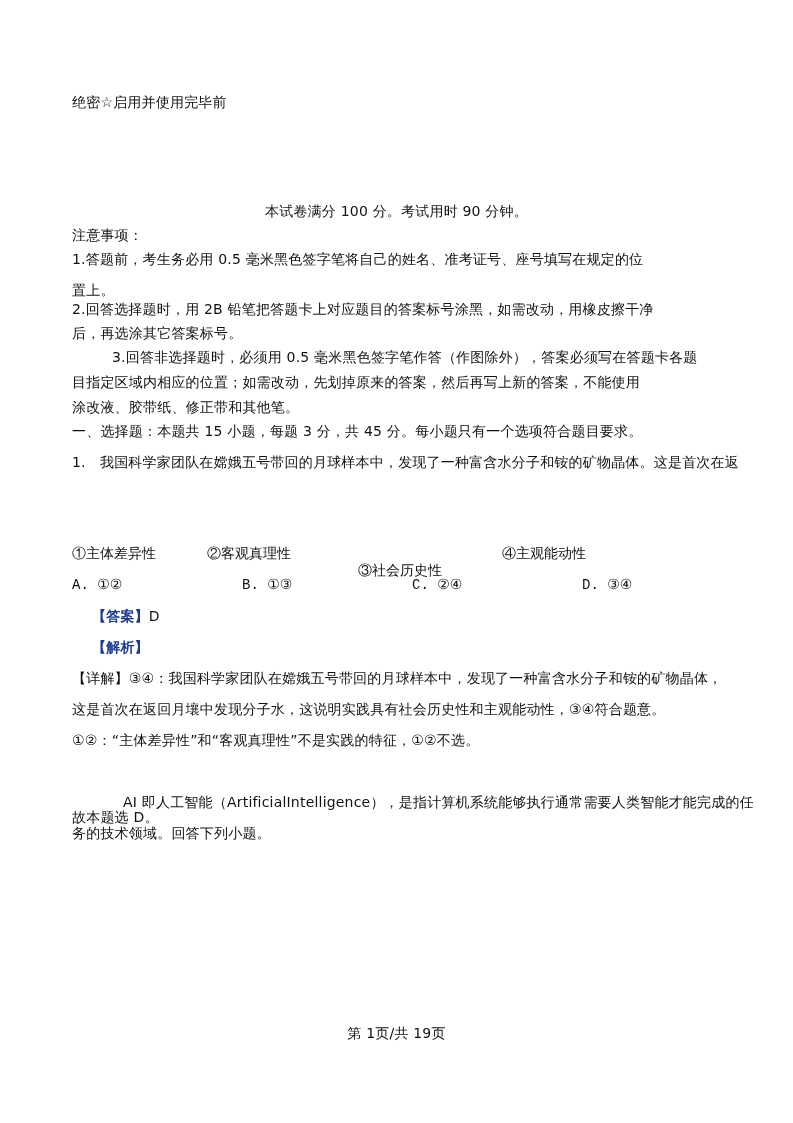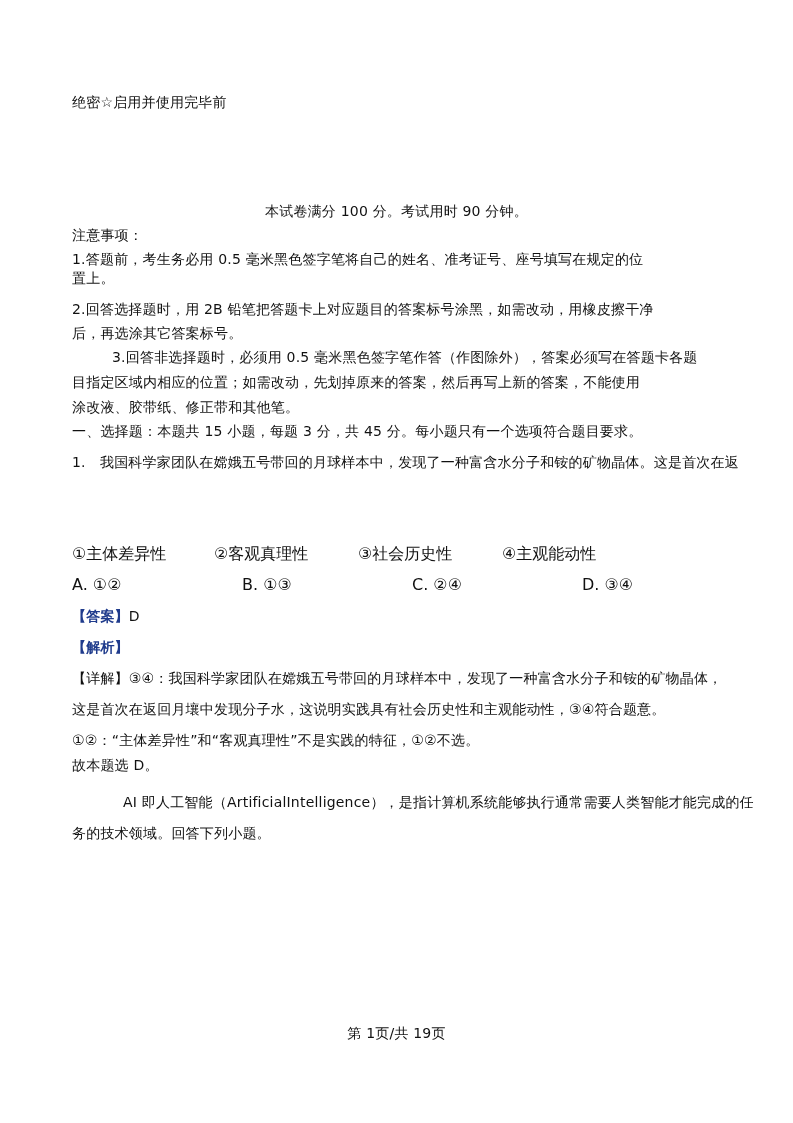--- a/index.html
+++ b/index.html
@@ -1,66 +1,66 @@
 <!DOCTYPE html>
 <html><head>
 <meta charset="utf-8">
 <style>
   html, body { margin: 0; padding: 0; background: #ffffff; }
   body { width: 793px; height: 1123px; position: relative; overflow: hidden;
          font-family: "DejaVu Sans", "Liberation Sans", sans-serif; color: #111; }
   .page { position: absolute; left: 0; top: 0; width: 793px; height: 1123px; background: #fff; }
   .ln { position: absolute; left: 72px; font-size: 14px; line-height: 18px; white-space: nowrap; letter-spacing: 0.2px; }
   .center { left: 0; width: 793px; text-align: center; }
-  .blue { color: #1f3b8c; font-weight: bold; }
-  .opt { position: absolute; font-size: 16px; line-height: 18px; white-space: nowrap; }
+  .blue { color: #1f3b8c; font-weight: bold; margin-left: 20px; }
+  .opt { position: absolute; font-size: 14px; line-height: 18px; white-space: nowrap; font-family: Liberation Mono, monospace; }
   .indent { left: 100px; margin-left: 23px; }
 </style>
 </head>
 <body>
 
 <div class="page">
   <div class="ln" style="top:93px;">绝密☆启用并使用完毕前</div>
 
   <div class="ln center" style="top:202px;">本试卷满分 100 分。考试用时 90 分钟。</div>
 
   <div class="ln" style="top:226px;">注意事项：</div>
   <div class="ln" style="top:250px;">1.答题前，考生务必用 0.5 毫米黑色签字笔将自己的姓名、准考证号、座号填写在规定的位</div>
-  <div class="ln" style="top:269px;">置上。</div>
+  <div class="ln" style="top:281px;">置上。</div>
   <div class="ln" style="top:300px;">2.回答选择题时，用 2B 铅笔把答题卡上对应题目的答案标号涂黑，如需改动，用橡皮擦干净</div>
   <div class="ln" style="top:324px;">后，再选涂其它答案标号。</div>
   <div class="ln" style="top:348px;margin-left:40px;">3.回答非选择题时，必须用 0.5 毫米黑色签字笔作答（作图除外），答案必须写在答题卡各题</div>
   <div class="ln" style="top:373px;">目指定区域内相应的位置；如需改动，先划掉原来的答案，然后再写上新的答案，不能使用</div>
   <div class="ln" style="top:398px;">涂改液、胶带纸、修正带和其他笔。</div>
 
   <div class="ln" style="top:422px;">一、选择题：本题共 15 小题，每题 3 分，共 45 分。每小题只有一个选项符合题目要求。</div>
 
   <div class="ln" style="top:453px;">1.　我国科学家团队在嫦娥五号带回的月球样本中，发现了一种富含水分子和铵的矿物晶体。这是首次在返</div>
 
   <div class="opt" style="left:72px; top:545px;">①主体差异性</div>
-  <div class="opt" style="left:214px; top:545px;">②客观真理性</div>
-  <div class="opt" style="left:358px; top:545px;">③社会历史性</div>
+  <div class="opt" style="left:207px; top:545px;">②客观真理性</div>
+  <div class="opt" style="left:358px; top:562px;">③社会历史性</div>
   <div class="opt" style="left:502px; top:545px;">④主观能动性</div>
 
   <div class="opt" style="left:72px; top:576px;">A. ①②</div>
   <div class="opt" style="left:242px; top:576px;">B. ①③</div>
   <div class="opt" style="left:412px; top:576px;">C. ②④</div>
   <div class="opt" style="left:582px; top:576px;">D. ③④</div>
 
   <div class="ln" style="top:607px;">
     <span class="blue">【答案】</span><span>D</span>
   </div>
   <div class="ln" style="top:638px;">
     <span class="blue">【解析】</span>
   </div>
 
   <div class="ln" style="top:669px;">
     <span>【详解】</span><span>③④：我国科学家团队在嫦娥五号带回的月球样本中，发现了一种富含水分子和铵的矿物晶体，</span>
   </div>
   <div class="ln" style="top:700px;">这是首次在返回月壤中发现分子水，这说明实践具有社会历史性和主观能动性，③④符合题意。</div>
   <div class="ln" style="top:731px;">①②：“主体差异性”和“客观真理性”不是实践的特征，①②不选。</div>
-  <div class="ln" style="top:756px;">故本题选 D。</div>
+  <div class="ln" style="top:808px;">故本题选 D。</div>
 
   <div class="ln indent" style="top:793px;">AI 即人工智能（ArtificialIntelligence），是指计算机系统能够执行通常需要人类智能才能完成的任</div>
   <div class="ln" style="top:824px;">务的技术领域。回答下列小题。</div>
 
   <div class="ln center" style="top:1024px;">第 1页/共 19页</div>
 </div>
 
 </body></html>

